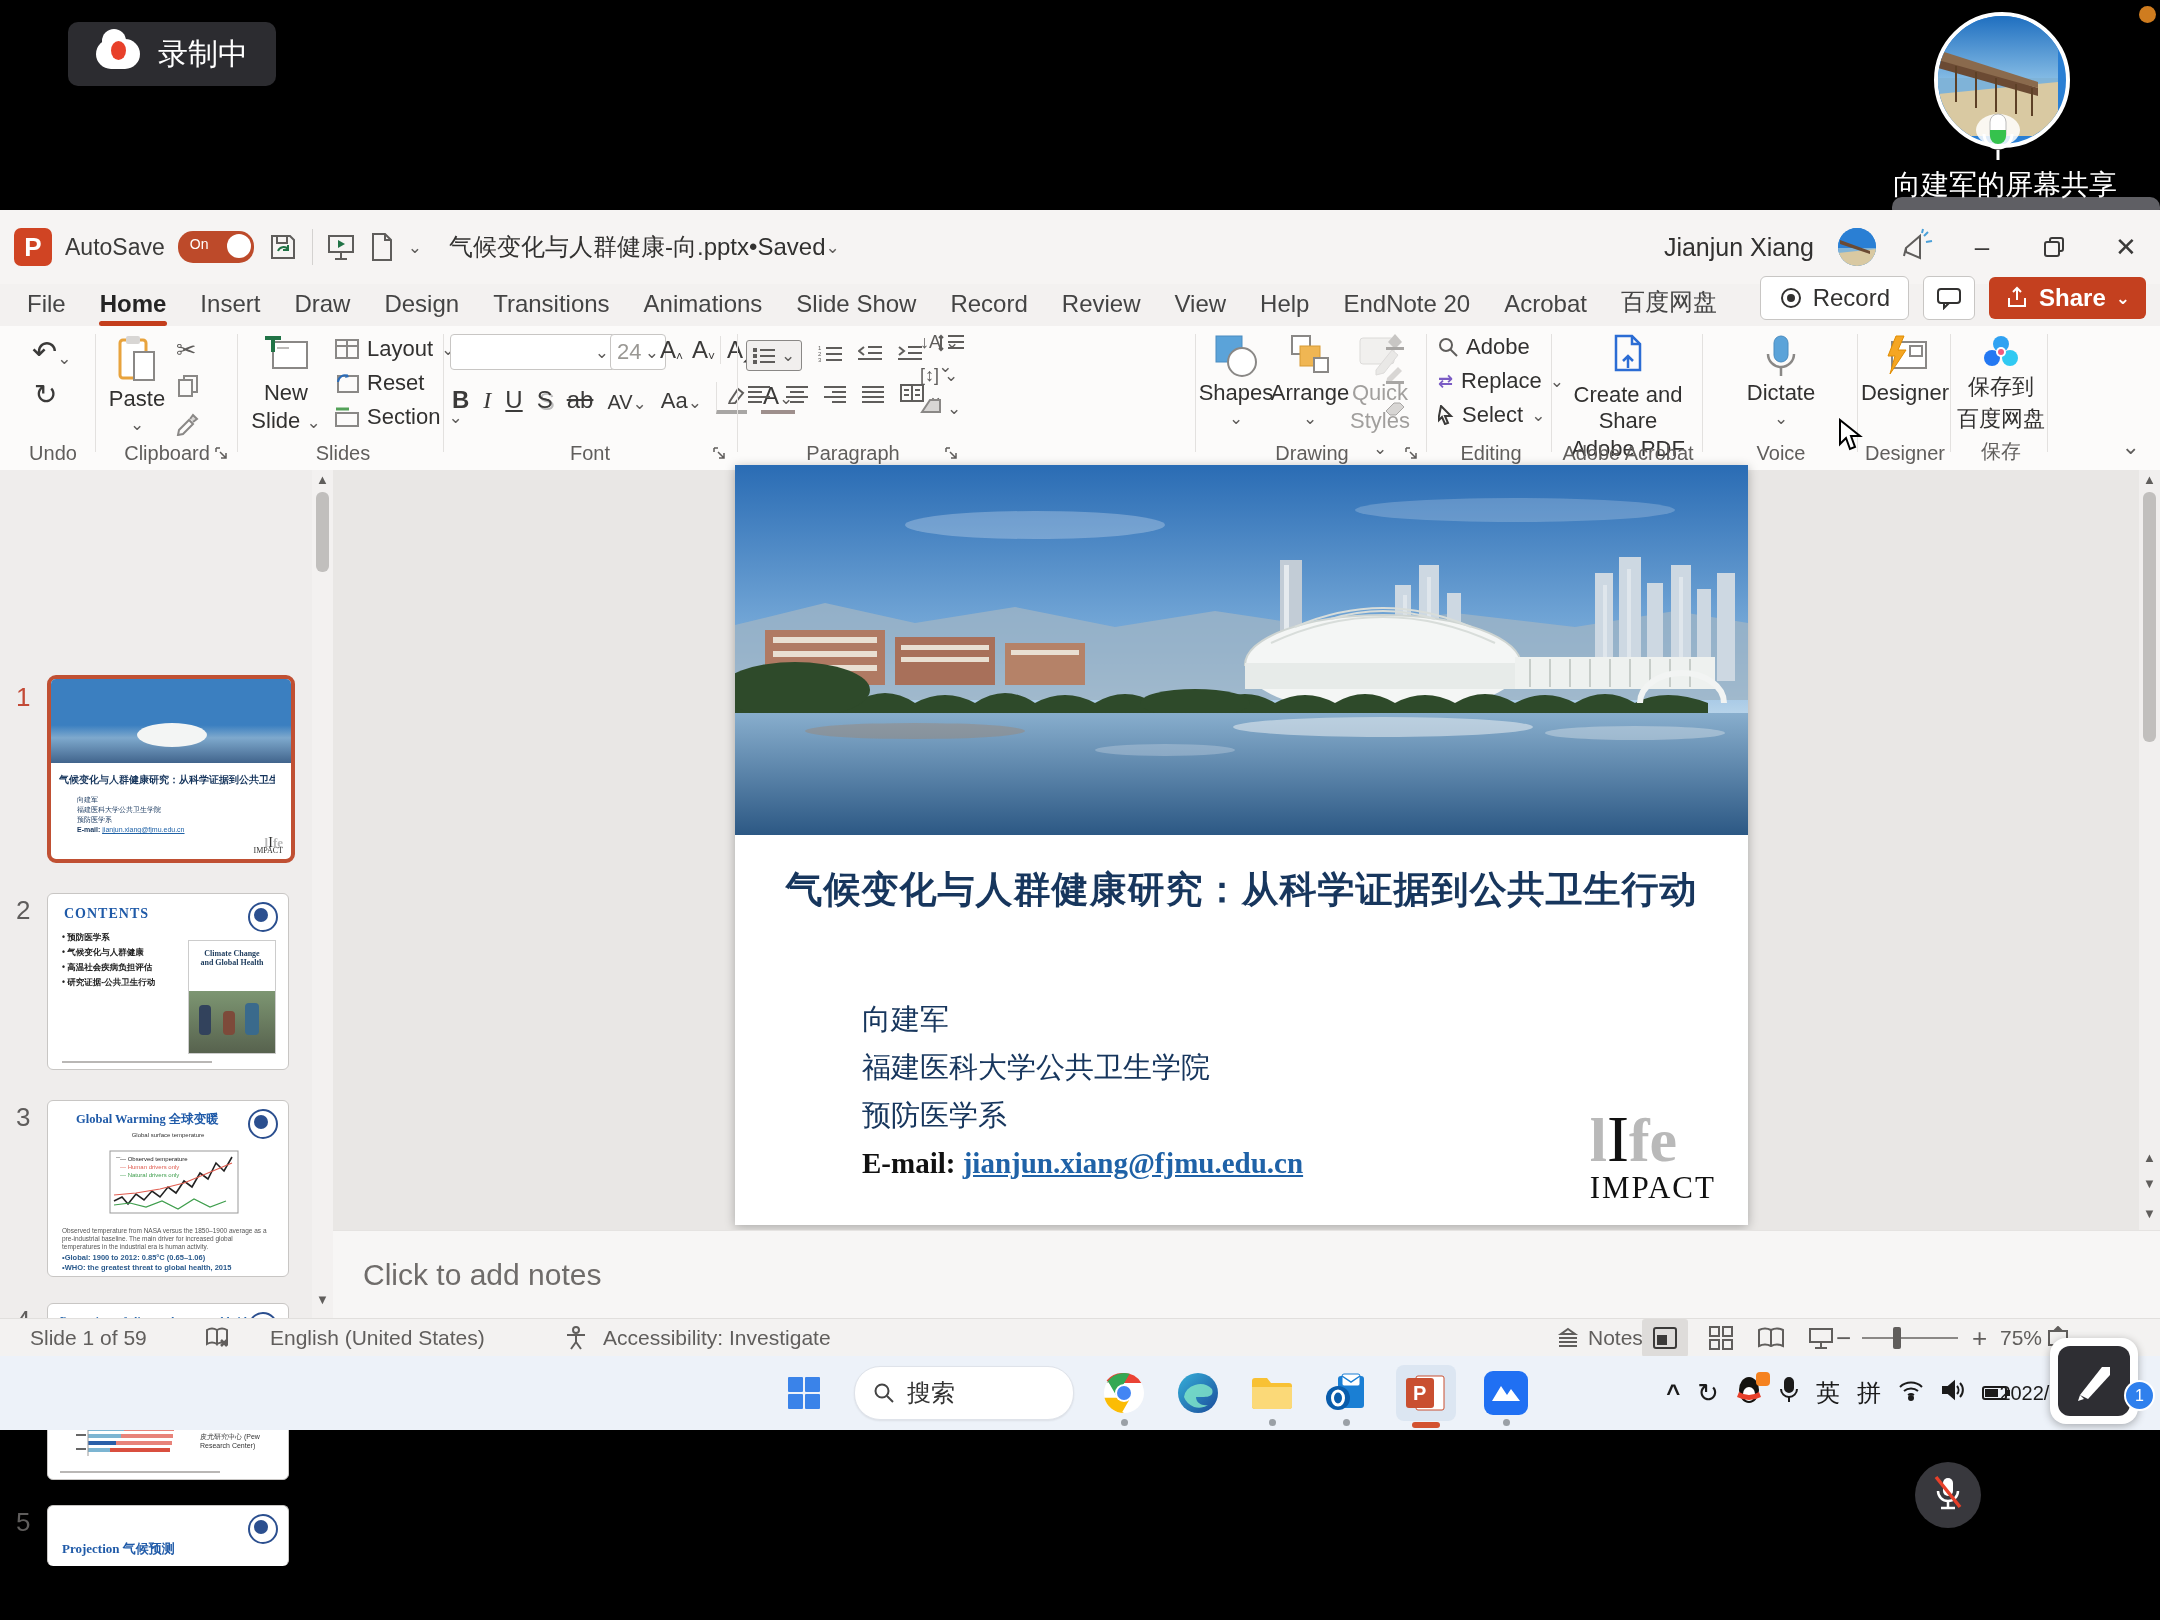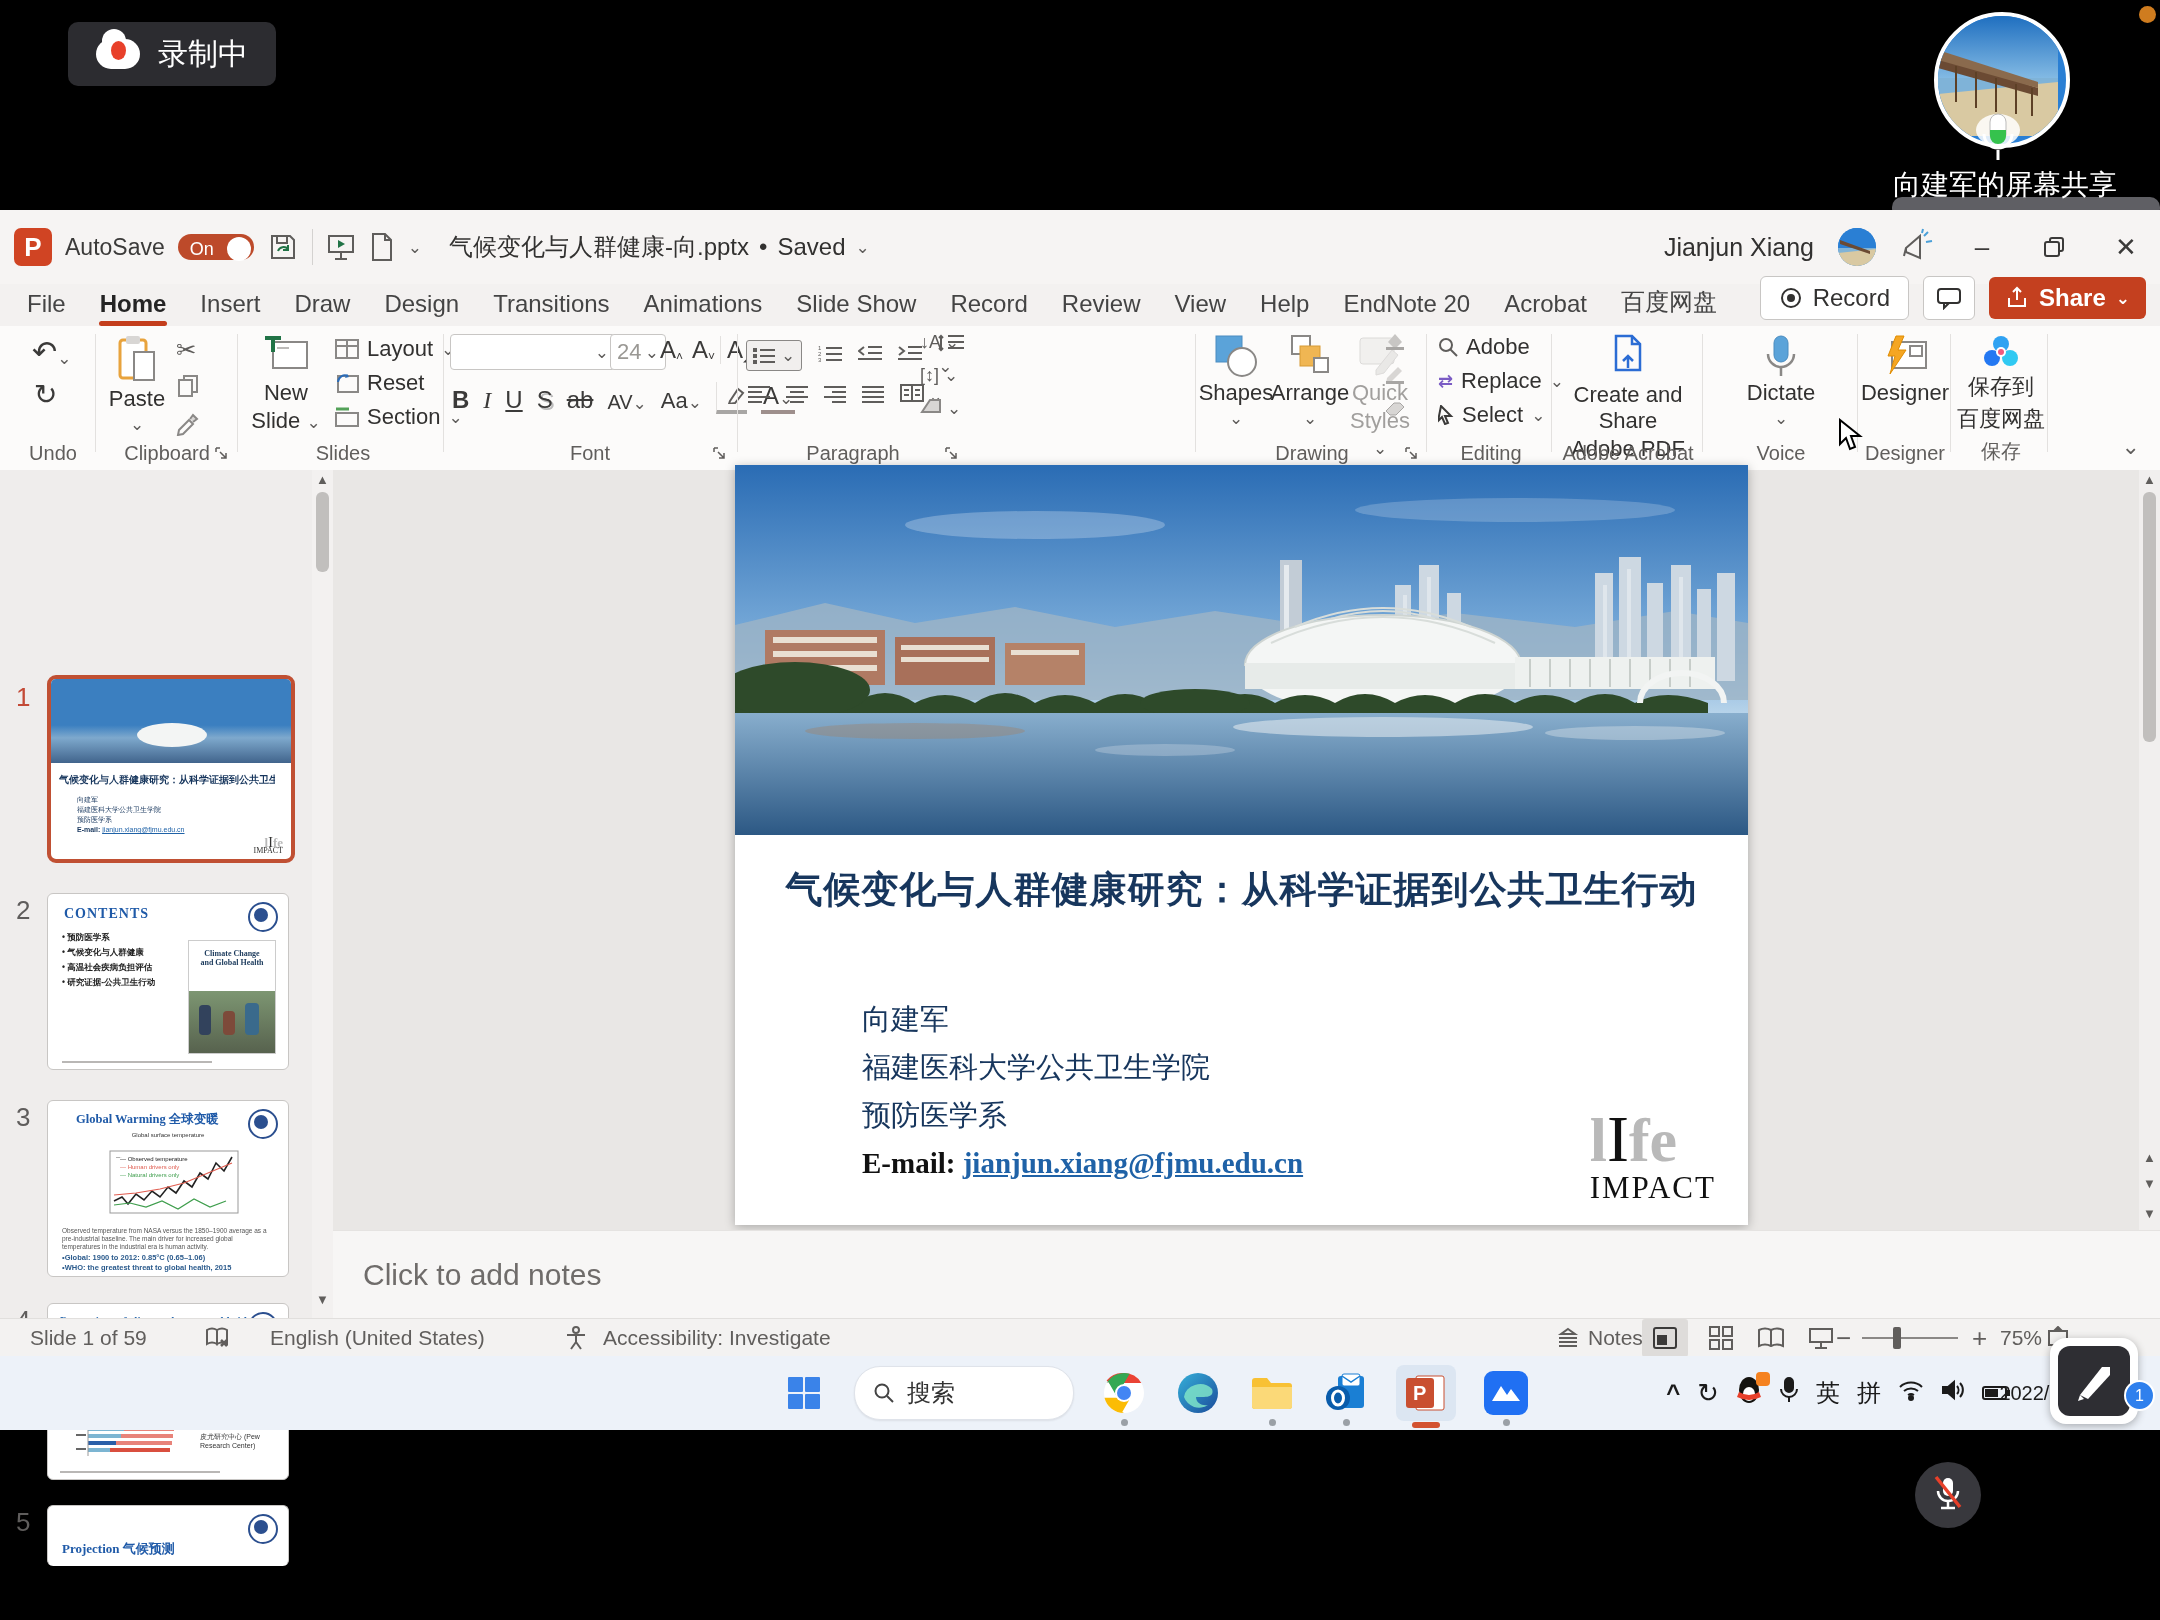--- a/index.html
+++ b/index.html
@@ -18,26 +18,26 @@
 .share-label{left:1880px;top:166px;width:250px;text-align:center;color:#fff;font-size:28px;z-index:41;white-space:nowrap}
 .zoom-lip{left:1892px;top:197px;width:268px;height:22px;background:#5f5f64;border-radius:10px;z-index:5}
 .corner-dot{left:2139px;top:6px;width:17px;height:17px;border-radius:50%;background:#cf7c1f;z-index:41}
 
 .ppt{left:0;top:210px;width:2160px;height:1146px;background:#f3f1f0;z-index:10}
 .titlebar{left:0;top:0;width:2160px;height:74px;background:#f6f4f3}
 .tleft{display:flex;align-items:center;height:74px;padding-left:14px;gap:13px}
 .ppt-logo{width:38px;height:38px;background:#d04423;border-radius:7px;color:#fff;font-weight:bold;
   font-size:26px;display:flex;align-items:center;justify-content:center}
 .autosave{font-size:23px;color:#3b3a39}
-.toggle{width:76px;height:26px;background:#bd4a2a;border-radius:15px;position:relative;color:#fff;font-size:18px}
+.toggle{width:76px;height:32px;background:#bd4a2a;border-radius:15px;position:relative;color:#fff;font-size:14px}
 .toggle span{position:absolute;left:12px;top:5px}
 .toggle i{position:absolute;right:3px;top:3px;width:24px;height:24px;background:#fff;border-radius:50%}
 .vsep{width:1px;height:36px;background:#d4d2d0}
 .qat{color:#55524e;display:flex;align-items:center}
-.fname{font-size:24px;color:#323130;display:flex;gap:10px;align-items:center;margin-left:14px}
+.fname{font-size:24px;color:#323130;display:flex;align-items:center;margin-left:14px}
 .chv{font-size:17px;color:#5f5d5b}
 .search-box{left:798px;top:13px;width:578px;height:47px;background:#fff;border:1px solid #e1dfdd;
   border-radius:7px;box-shadow:0 1px 3px rgba(0,0,0,.12);display:flex;align-items:center;gap:14px;
   padding-left:26px;color:#605e5c;font-size:24px}
 .tright{right:10px;top:0;height:74px;display:flex;align-items:center;gap:24px}
 .mini-ava{width:38px;height:38px;border-radius:50%;overflow:hidden;background:#2a7fd4}
 .winbtn{width:48px;height:48px;display:flex;align-items:center;justify-content:center;font-size:26px;color:#3b3a39}
 
 .tabrow{left:10px;top:76px;height:40px;display:flex;align-items:flex-end;font-size:24px;color:#444}
 .tab{padding:2px 17px 8px;position:relative;white-space:nowrap}

